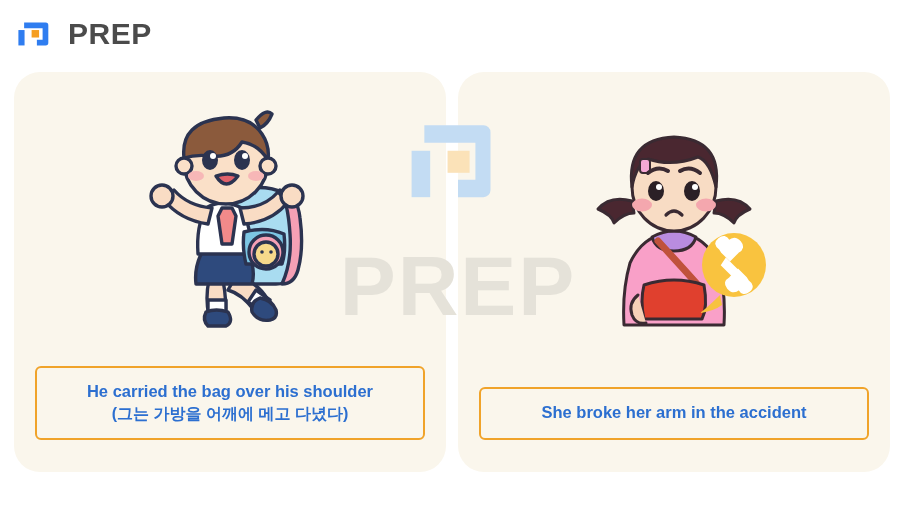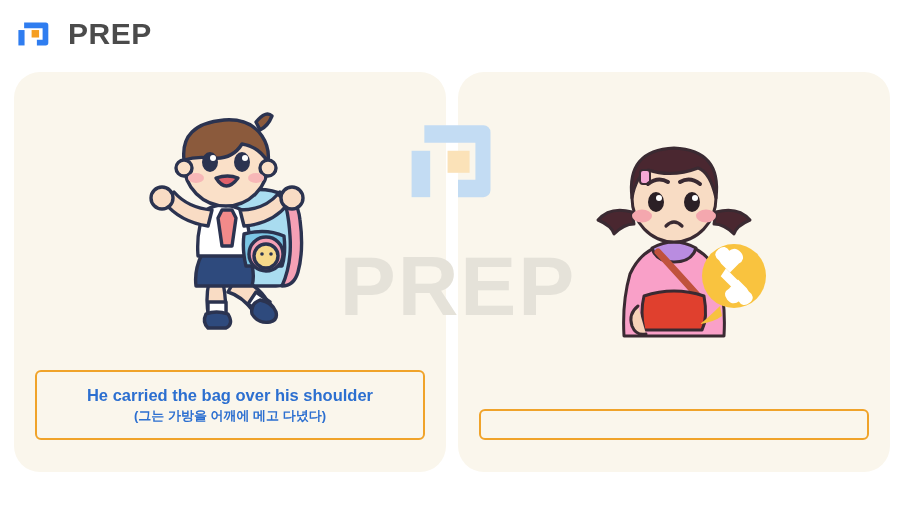--- a/index.html
+++ b/index.html
@@ -44,21 +44,21 @@
     width: 390px; margin: 0 0 32px 0;
     border: 2px solid #f0a32a; border-radius: 6px;
     background: #faf6ec;
     padding: 13px 10px 14px;
     text-align: center;
   }
   .cap-en, .cap-ko {
     color: #2c6fd0; font-weight: 700; line-height: 1.32; display: block;
   }
   .cap-en { font-size: 16.5px; }
-  .cap-ko { font-size: 13px; }
+  .cap-ko { font-size: 16px; }
 </style>
 </head>
 <body>
 
 <div class="page">
 
   <div class="header">
     <span>
       <svg class="logo-mark" viewBox="0 0 100 100" aria-hidden="true">
         <path d="M10 24 h62 a6 6 0 0 1 6 6 v40 a6 6 0 0 1 -6 6 h-20 v-13 h13 v-26 h-42 v-13 z" fill="#2f7df0"></path>
@@ -193,17 +193,18 @@
             <circle cx="160" cy="150" r="32" fill="#f9c33f"></circle>
             <g fill="#ffffff" stroke="#ffffff" stroke-width="2">
               <path d="M146 134 q-7 -5 -1 -10 q6 -5 10 2 q6 -5 11 1 q5 6 -2 10 l-8 8 l-8 -8 z"></path>
               <path d="M152 144 l14 14 l-4 6 l-14 -14 z"></path>
               <path d="M174 166 q7 5 1 10 q-6 5 -10 -2 q-6 5 -11 -1 q-5 -6 2 -10 l8 -8 l8 8 z"></path>
             </g>
           </g>
         </svg>
       </div>
       <div class="caption">
+        <span class="cap-en">She broke her arm in the accident</span>
       </div>
     </div>
 
   </div>
 </div>
 
 </body></html>

